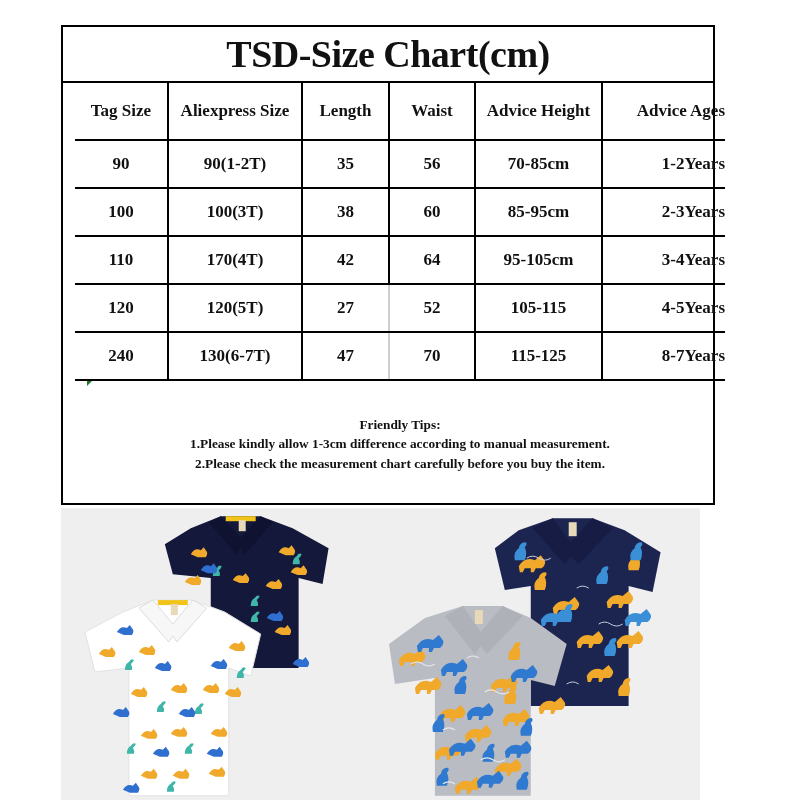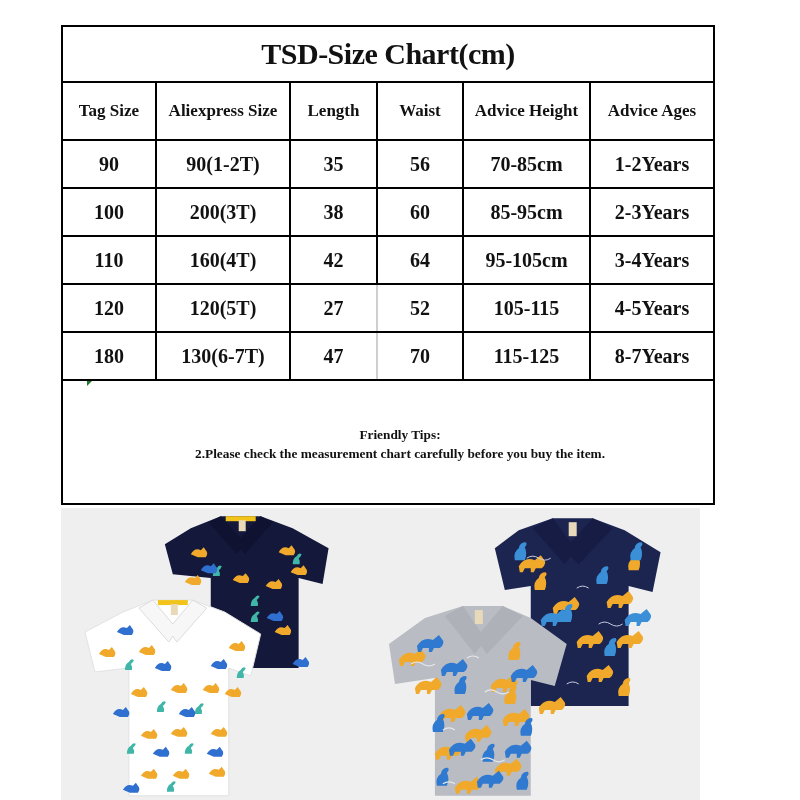--- a/index.html
+++ b/index.html
@@ -9,32 +9,32 @@
     font-family: "Liberation Serif", "DejaVu Serif", serif;
     color: #111111;
   }
   .chart {
     position: absolute; left: 61px; top: 25px; width: 654px;
     border: 2px solid #000; box-sizing: border-box;
   }
   .title-row {
     height: 54px; border-bottom: 2px solid #000;
     display: flex; align-items: center; justify-content: center;
-    font-weight: bold; font-size: 30px; letter-spacing: -0.5px;
-  }
-  table.size { border-collapse: collapse; width: 100%; table-layout: fixed; }
+    font-weight: bold; font-size: 38px; letter-spacing: -0.5px;
+  }
+  table.size { border-collapse: collapse; width: 100%; table-layout: fixed; margin-left: 12px; }
   table.size td, table.size th {
     border: 2px solid #000; text-align: center; vertical-align: middle;
-    font-weight: bold; font-size: 20px; padding: 0; height: 46px;
+    font-weight: bold; font-size: 17px; padding: 0; height: 46px;
     white-space: nowrap;
   }
   table.size th { height: 56px; font-size: 17px; }
   table.size tr:first-child th { border-top: none; }
   table.size tr td:first-child, table.size tr th:first-child { border-left: none; }
-  table.size tr td:last-child, table.size tr th:last-child { border-right: none; }
+  table.size tr td:last-child, table.size tr th:last-child { border-right: none; text-align: right; }
   table.size tr.r120 td.len, table.size tr.r130 td.len { border-right-color: #cfcfcf; }
   .tips {
     position: relative; height: 122px; box-sizing: border-box;
     display: flex; flex-direction: column; align-items: center; justify-content: center;
     font-weight: bold; font-size: 13.3px; line-height: 19.5px; padding-top: 4px; margin-left: 24px;
   }
   .tips .corner {
     position: absolute; left: 0; top: 0; width: 0; height: 0;
     border-top: 5px solid #1e7a2a; border-right: 5px solid transparent;
   }
@@ -71,55 +71,56 @@
     <tr class="r90">
       <td>90</td>
       <td>90(1-2T)</td>
       <td class="len">35</td>
       <td>56</td>
       <td>70-85cm</td>
       <td>1-2Years</td>
     </tr>
     <tr class="r100">
       <td>100</td>
-      <td>200(3T)</td>
+      <td>100(3T)</td>
       <td class="len">38</td>
       <td>60</td>
       <td>85-95cm</td>
       <td>2-3Years</td>
     </tr>
     <tr class="r110">
       <td>110</td>
-      <td>160(4T)</td>
+      <td>170(4T)</td>
       <td class="len">42</td>
       <td>64</td>
       <td>95-105cm</td>
       <td>3-4Years</td>
     </tr>
     <tr class="r120">
       <td>120</td>
       <td>120(5T)</td>
       <td class="len">27</td>
       <td>52</td>
       <td>105-115</td>
       <td>4-5Years</td>
     </tr>
     <tr class="r130">
-      <td>180</td>
+      <td>240</td>
       <td>130(6-7T)</td>
       <td class="len">47</td>
       <td>70</td>
       <td>115-125</td>
       <td>8-7Years</td>
     </tr>
   </tbody>
     </table>
   <div class="tips">
     <span class="corner"></span>
     <div>Friendly Tips:</div>
+    <div>1.Please kindly allow 1-3cm difference according to manual measurement.</div>
     <div>2.Please check the measurement chart carefully before you buy the item.</div>
   </div>
 </div>
 
 <div class="photos">
 
   <div class="photo">
     <svg viewBox="0 0 320 292">
       <defs>
         <g id="dinoS">

